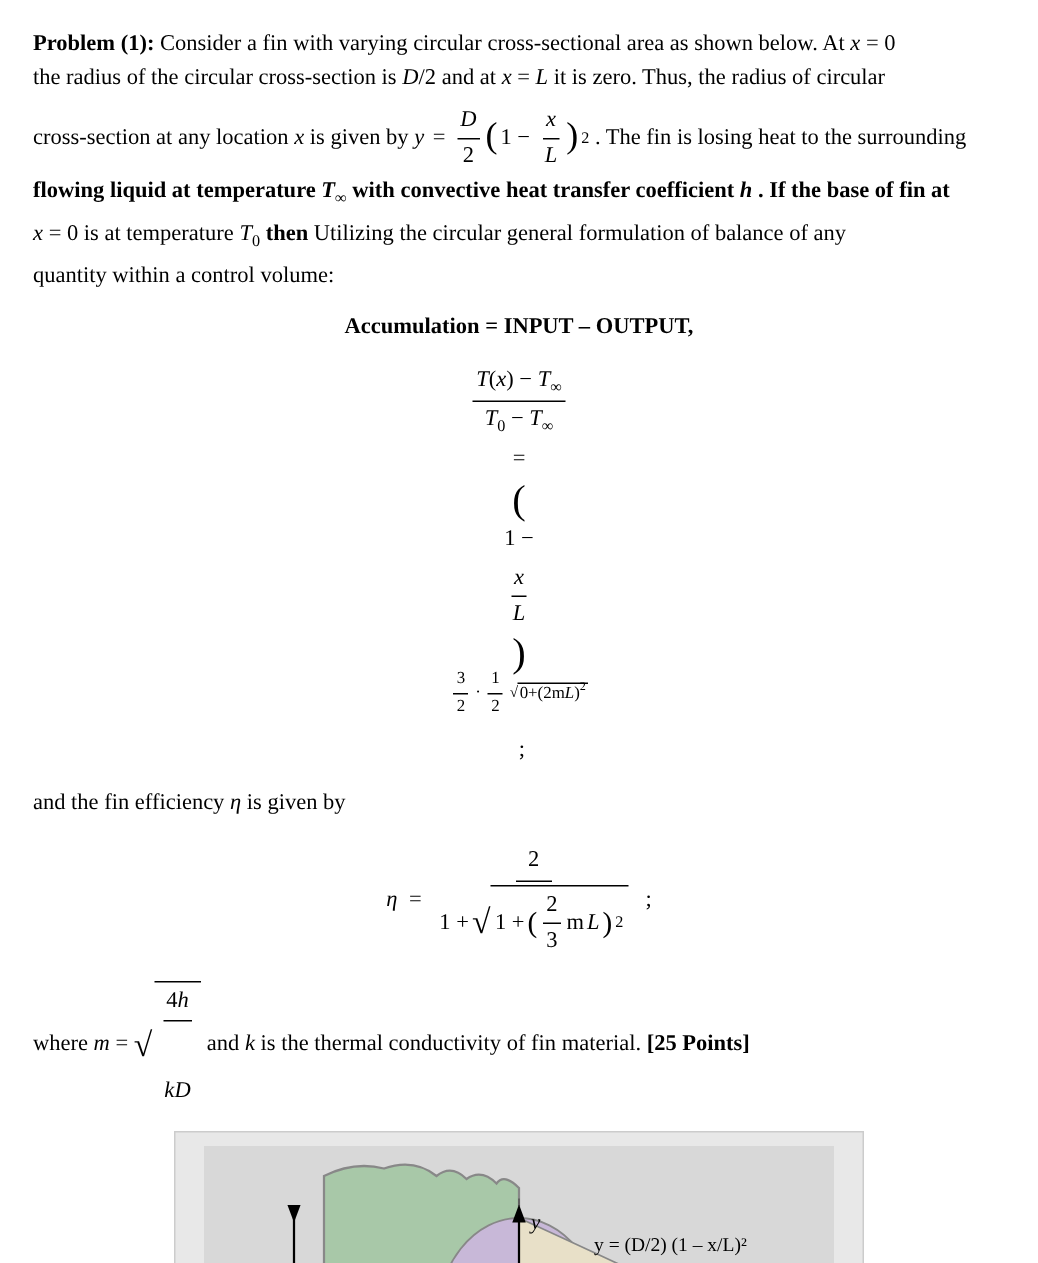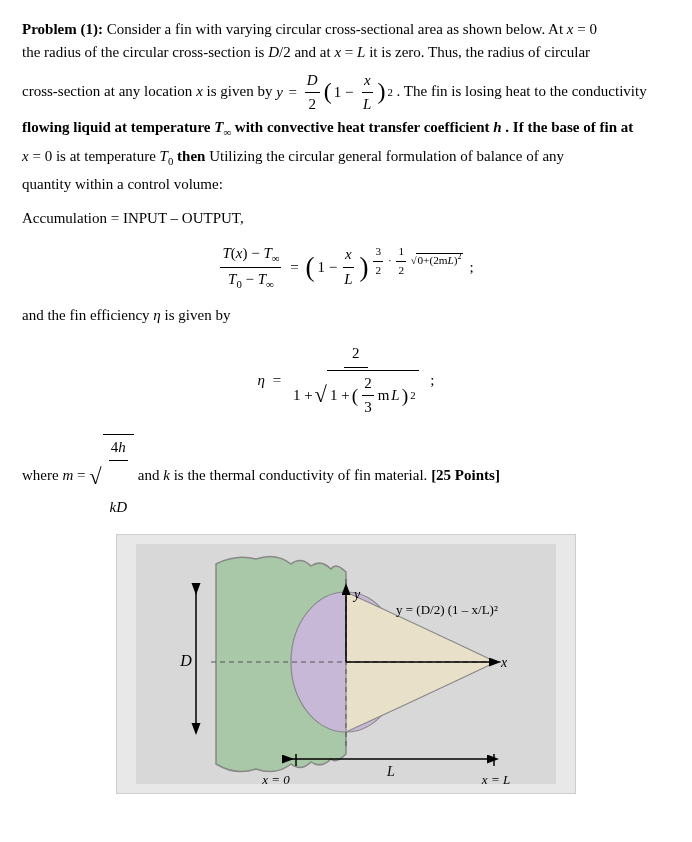--- a/index.html
+++ b/index.html
@@ -10,22 +10,23 @@
       color: #000;
       width: 692px;
       padding: 18px 22px;
     }
     .problem-text {
       line-height: 1.55;
     }
     .bold { font-weight: bold; }
     .italic { font-style: italic; }
     .center-block {
-      text-align: left;
+      text-align: center;
       margin: 10px 0;
+      font-weight: bold;
     }
     .formula-line {
       display: flex;
       align-items: center;
       justify-content: center;
       margin: 8px 0;
     }
     .frac {
       display: inline-flex;
       flex-direction: column;
@@ -79,21 +80,21 @@
       </span>
       <span style="font-size:1.6em; line-height:0.9;">(</span>
       <span>1&nbsp;−&nbsp;</span>
       <span class="frac" style="vertical-align:middle;">
         <span class="num"><span class="italic">x</span></span>
         <span class="den"><span class="italic">L</span></span>
       </span>
       <span style="font-size:1.6em; line-height:0.9;">)</span>
       <sup>2</sup>
     </span>
-    <span>. The fin is losing heat to the conductivity</span>
+    <span>. The fin is losing heat to the surrounding</span>
   </p>
 
   <p style="margin-top:0;font-weight:bold;">
     <span>flowing liquid at temperature <span class="italic">T</span><sub>∞</sub> with convective heat transfer coefficient <span class="italic">h</span> . If the base of fin at</span>
   </p>
 
   <p style="margin-top:4px;">
     <span><span class="italic">x</span> = 0 is at temperature <span class="italic">T</span><sub>0</sub> </span>
     <span class="bold">then</span>
     <span> Utilizing the circular general formulation of balance of any</span>
@@ -102,21 +103,21 @@
   <p style="margin-top:4px;">
     <span>quantity within a control volume:</span>
   </p>
 
   <div class="center-block">
     <span>Accumulation = INPUT – OUTPUT,</span>
   </div>
 
 
   <div class="formula-line" style="margin: 12px 0;">
-    <span style="display:inline-flex; align-items:center; gap:3px; font-size:15px;">
+    <span style="display:inline-flex; align-items:center; gap:3px; font-size:15px;flex-direction:column;">
       <span class="frac" style="vertical-align:middle;">
         <span class="num"><span class="italic">T</span>(<span class="italic">x</span>) − <span class="italic">T</span><sub>∞</sub></span>
         <span class="den"><span class="italic">T</span><sub>0</sub> − <span class="italic">T</span><sub>∞</sub></span>
       </span>
       &nbsp;=&nbsp;
       <span style="font-size:1.8em; line-height:0.85;">(</span>
       <span>1 − </span>
       <span class="frac" style="vertical-align:middle;">
         <span class="num"><span class="italic">x</span></span>
         <span class="den"><span class="italic">L</span></span>

